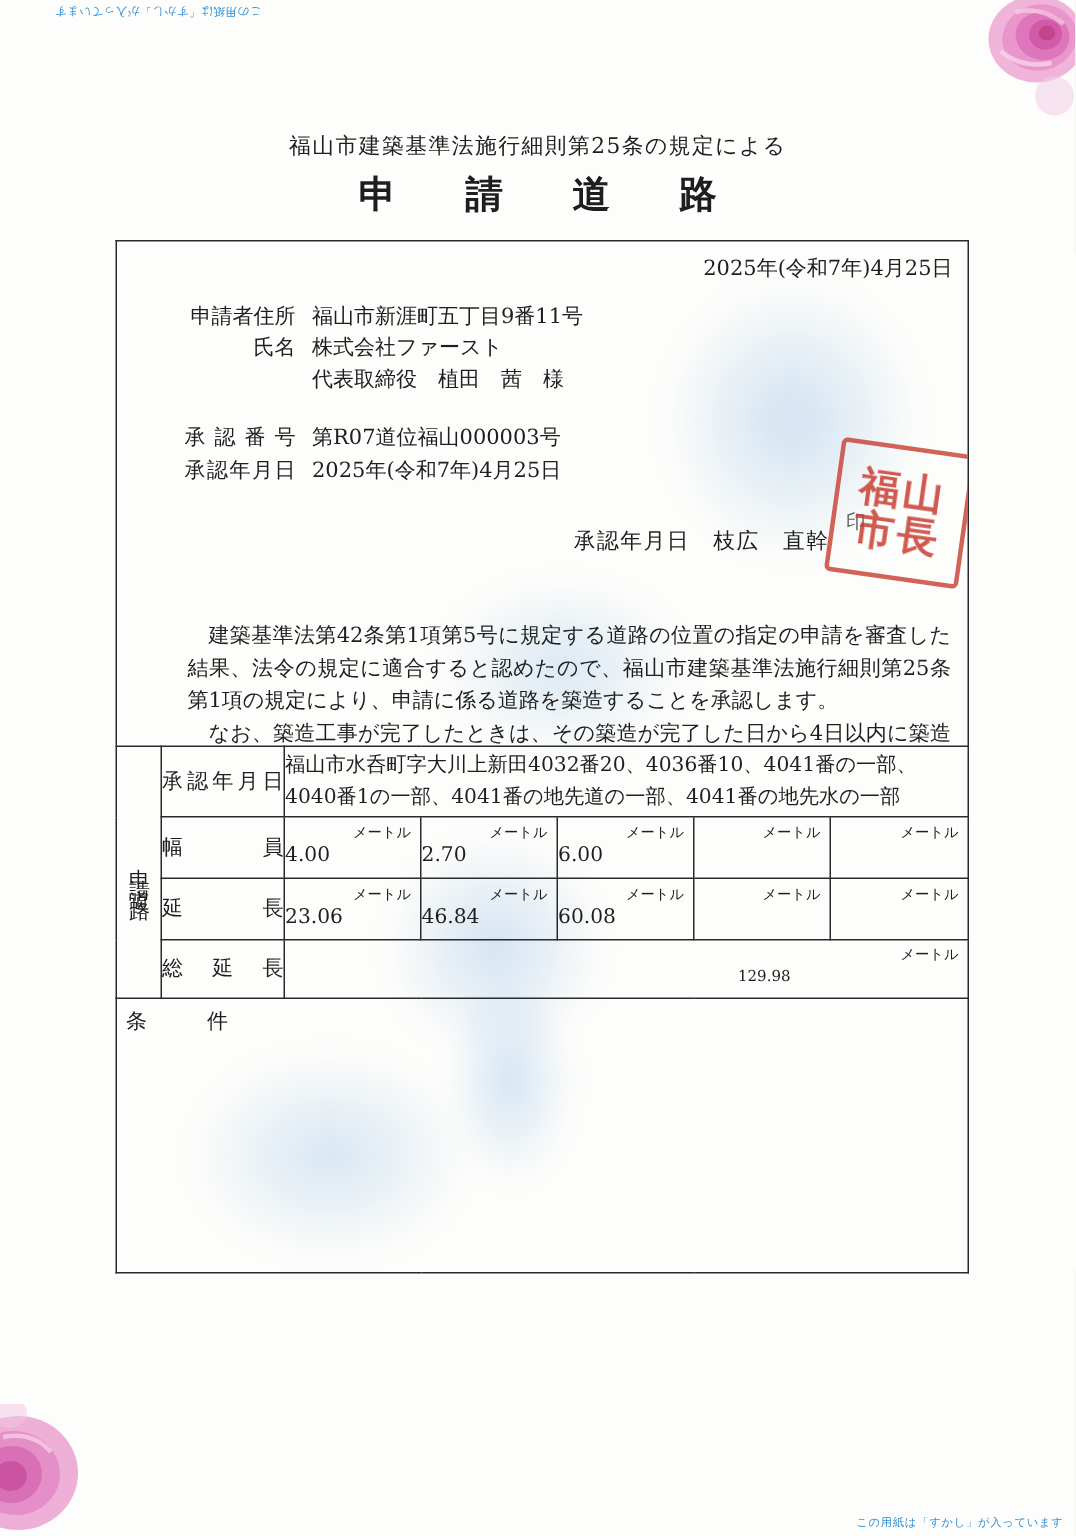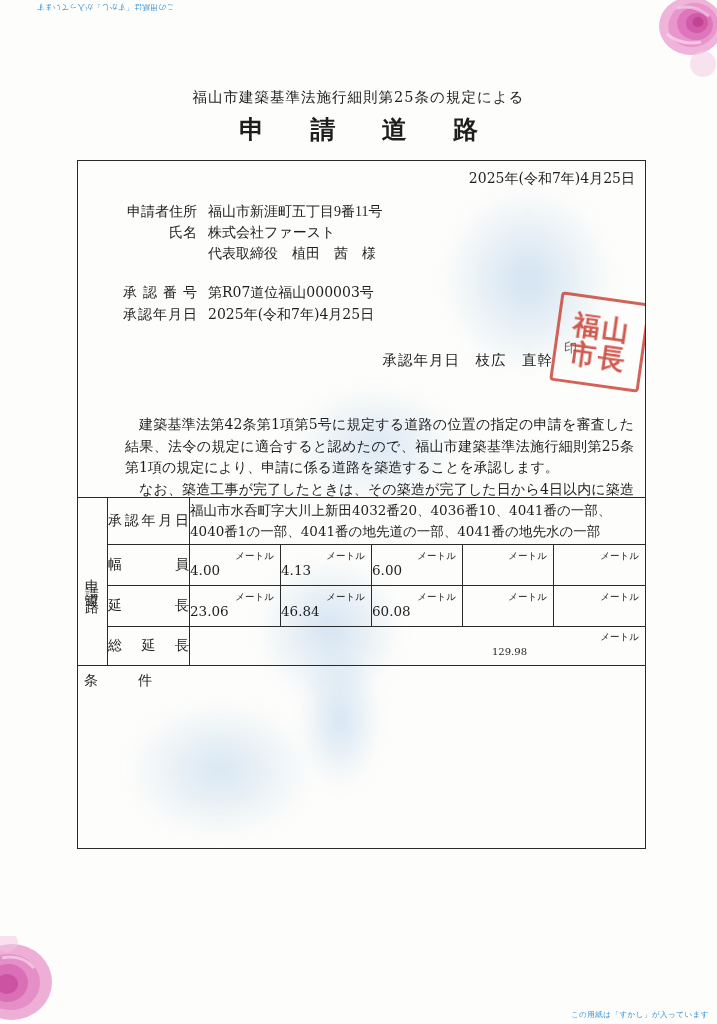--- a/index.html
+++ b/index.html
@@ -30,21 +30,21 @@
 
   
   .subtitle{position:absolute;left:0;top:88px;width:100%;text-align:center;font-size:14.5px;letter-spacing:1px;}
   .title-wrap{position:absolute;left:0;top:113px;width:100%;display:flex;justify-content:center;}
   .doc-title{font-size:25px;font-weight:bold;letter-spacing:1.85em;margin-right:-1.85em;white-space:nowrap;}
 
   
   .docbox{position:absolute;left:77px;top:160px;width:569px;}
   .box-upper{box-sizing:border-box;height:337px;border:1.6px solid #2a2a2a;border-bottom:none;overflow:hidden;position:relative;background:transparent;padding-left:36px;}
   .issue-date{margin:9px 10px 0 0;text-align:right;font-size:14px;}
-  .info-block{margin:13px 0 0 9px;font-size:14px;line-height:21px;font-family:Liberation Serif, serif;}
+  .info-block{margin:13px 0 0 9px;font-size:14px;line-height:21px;}
   .lbl{display:inline-block;width:74px;text-align:right;vertical-align:top;}
   .lbl.justify{text-align:justify;text-align-last:justify;}
   .gap{display:inline-block;width:11px;}
   .rep-line{margin-left:85px;}
   .approval-block{margin:17px 0 0 9px;font-size:14px;line-height:22px;}
   .mayor-line{margin:26px 92px 0 0;text-align:right;font-size:14.5px;letter-spacing:1px;}
   .seal{
     position:absolute;right:0px;top:136px;width:84px;height:84px;
     border:3px solid rgba(199,56,44,.85);border-radius:4px;
     transform:rotate(8deg);display:flex;align-items:center;justify-content:center;
@@ -170,21 +170,21 @@
         <td class="addr" colspan="5">福山市水呑町字大川上新田4032番20、4036番10、4041番の一部、4040番1の一部、4041番の地先道の一部、4041番の地先水の一部</td>
       </tr>
       <tr class="r-width">
         <td class="rowlabel">幅員</td>
         <td class="num">
               <div class="unit">メートル</div>
               <div class="val">4.00</div>
             </td>
         <td class="num">
               <div class="unit">メートル</div>
-              <div class="val">4.13</div>
+              <div class="val">2.70</div>
             </td>
         <td class="num">
               <div class="unit">メートル</div>
               <div class="val">6.00</div>
             </td>
         <td class="num">
               <div class="unit">メートル</div>
               <div class="val"></div>
             </td>
         <td class="num">

